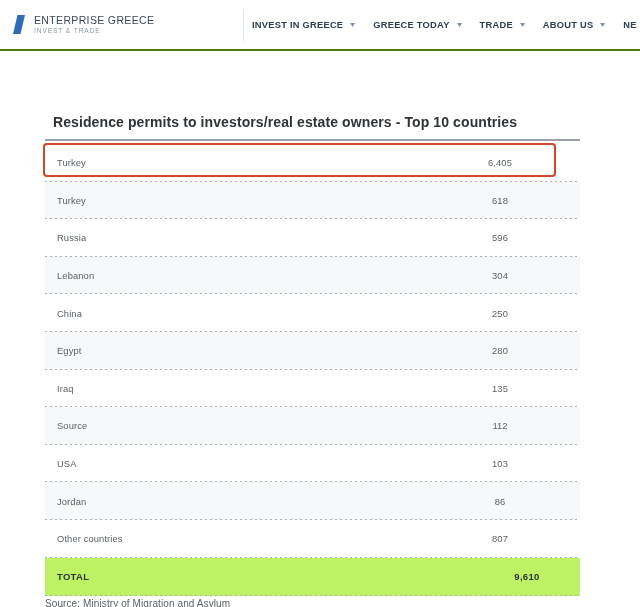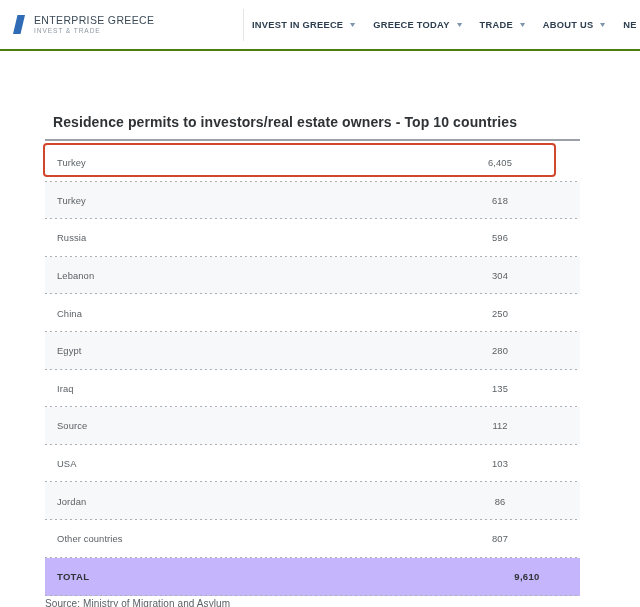--- a/index.html
+++ b/index.html
@@ -169,21 +169,21 @@
 
   .cell-value {
     width: 110px;
     text-align: center;
     font-size: 9.4px;
     color: #5b6166;
     letter-spacing: 0.1px;
     white-space: nowrap;
   }
 
-  .row.total { background: #c4b5fd; height: 38px; gap: 43px; }
+  .row.total { background: #bef264; height: 38px; gap: 43px; }
   .row.total .cell-country,
   .row.total .cell-value {
     font-weight: bold;
     color: #2f3336;
     font-size: 9.5px;
     letter-spacing: 0.3px;
   }
 
   
   .highlight-box {

